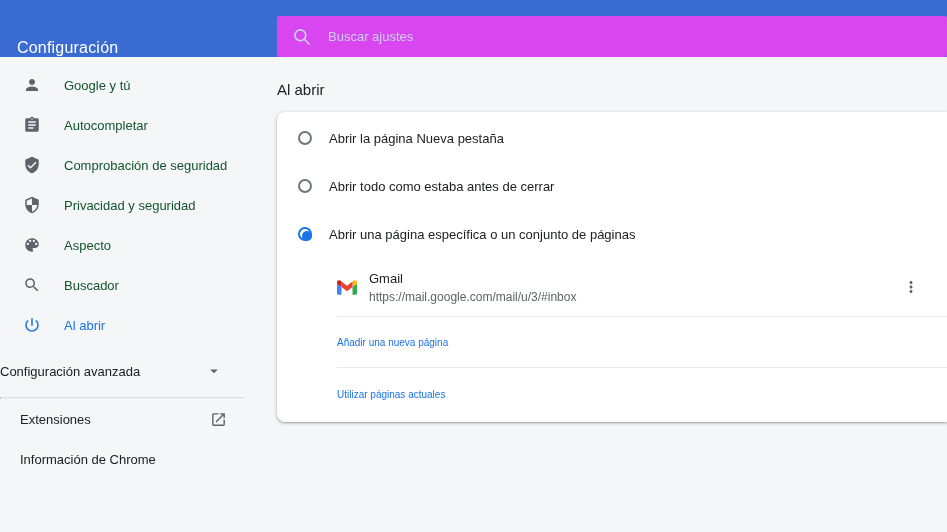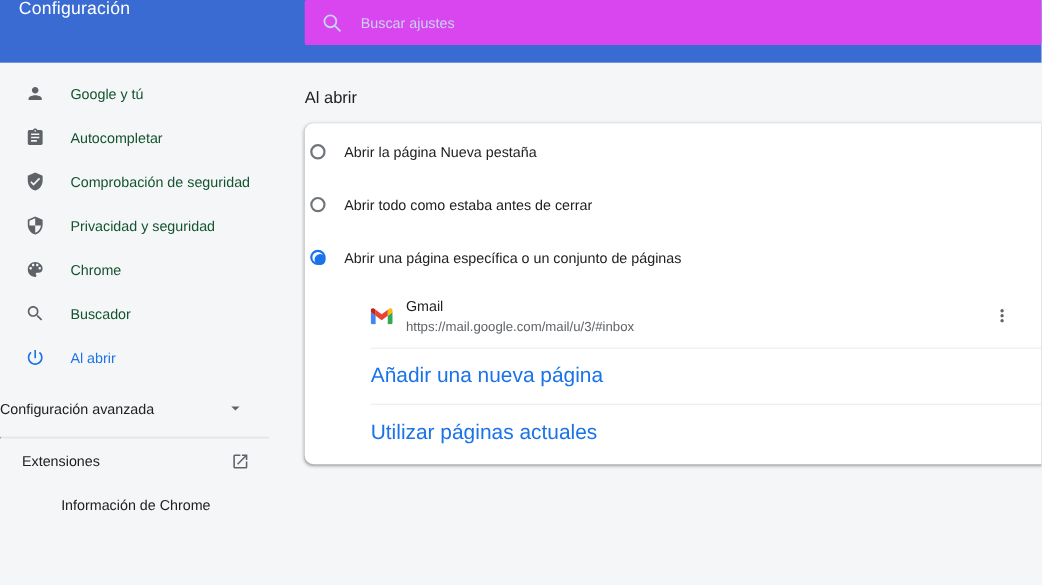--- a/index.html
+++ b/index.html
@@ -5,21 +5,21 @@
   * { margin:0; padding:0; box-sizing:border-box; }
   html,body { width:947px; height:532px; overflow:hidden; }
   body {
     font-family:"Liberation Sans", sans-serif;
     background:#f4f6f8;
     color:#202124;
   }
   
   .toolbar {
     height:57px; background:#3a6bd3;
-    display:flex; align-items:flex-start;
+    display:flex; align-items:flex-end;
   }
   .toolbar-title-wrap { width:277px; padding-left:17px; flex:none; }
   .toolbar-title { color:#fff; font-size:16px; font-weight:400; letter-spacing:.2px; }
   .search-box {
     flex:1; height:41px; background:#d946ef; border-radius:2px;
     display:flex; align-items:center;
   }
   .search-box .mag { width:20px; height:20px; margin-left:15px; color:#c6d3ef; flex:none; }
   .search-input {
     flex:1; background:transparent; border:none; outline:none;
@@ -47,37 +47,37 @@
     height:52px; display:flex; align-items:center;
     padding-right:22px; cursor:pointer;
   }
   .advanced-row .alabel { font-size:13px; color:#202124; }
   .advanced-row .caret { margin-left:auto; width:18px; height:18px; color:#5f6368; }
 
   .side-divider { border-top:1px solid #dde1e5; margin:0; }
 
   .footer-item {
     height:40px; display:flex; align-items:center;
-    padding-left:20px; padding-right:18px; cursor:pointer;justify-content:center;
+    padding-left:20px; padding-right:18px; cursor:pointer;
   }
   .footer-item:first-of-type { margin-top:9px; }
   .footer-item .flabel { font-size:13px; color:#202124; }
   .footer-item .ext { margin-left:auto; width:17px; height:17px; color:#5f6368; }
 
   
   .section-head { padding:24px 0 14px 32px; }
   .section-title { font-size:15px; color:#202124; font-weight:400; }
 
   .card {
     margin-left:32px; background:#fff;
     border-radius:8px 0 0 8px;
     box-shadow:0 1px 2px rgba(60,64,67,.3), 0 1px 3px 1px rgba(60,64,67,.15);
     padding-top:2px; padding-bottom:2px;
   }
-  .option-row { height:48px; display:flex; align-items:center; padding-left:5px; cursor:pointer; }
+  .option-row { height:48px; display:flex; align-items:center; padding-left:21px; cursor:pointer; }
   .radio {
     width:14px; height:14px; border-radius:50%;
     border:2px solid #70757a; flex:none; position:relative; cursor:pointer;
   }
   .radio.selected { border-color:#1a73e8; }
   .radio.selected::after {
     content:""; position:absolute; left:2px; top:2px;
     width:10px; height:10px; border-radius:50%; background:#1a73e8;
   }
   .option-label { margin-left:17px; font-size:13px; color:#202124; }
@@ -90,21 +90,21 @@
   .dots-btn {
     margin-left:auto; width:32px; height:32px; border:none; background:transparent;
     display:flex; align-items:center; justify-content:center; cursor:pointer; border-radius:50%;
   }
   .dots-btn svg { width:18px; height:18px; color:#5f6368; }
 
   .card-divider { border-top:1px solid #e8eaed; margin-left:60px; }
 
   .link-row { height:50px; display:flex; align-items:center; padding-left:60px; cursor:pointer; }
   .link-row:last-child { height:52px; }
-  .link-label { font-size:19px; color:#1a73e8; font-weight:500; }
+  .link-label { font-size:10px; color:#1a73e8; font-weight:500; }
 </style>
 </head>
 <body>
 
 <header class="toolbar">
   <div class="toolbar-title-wrap">
     <span class="toolbar-title">Configuración</span>
   </div>
   <div class="search-box">
     <svg class="mag" viewBox="0 0 24 24" fill="none" stroke="currentColor" stroke-width="2">
@@ -144,21 +144,21 @@
       <svg class="nicon" viewBox="0 0 24 24" fill="currentColor">
           <path d="M12 1L3 5v6c0 5.55 3.84 10.74 9 12 5.16-1.26 9-6.45 9-12V5l-9-4zm0 10.99h7c-.53 4.12-3.28 7.79-7 8.94V12H5V6.3l7-3.11v8.8z"></path>
         </svg>
       <span class="nlabel">Privacidad y seguridad</span>
     </div>
 
     <div class="nav-item">
       <svg class="nicon" viewBox="0 0 24 24" fill="currentColor">
           <path d="M12 3c-4.97 0-9 4.03-9 9s4.03 9 9 9c.83 0 1.5-.67 1.5-1.5 0-.39-.15-.74-.39-1.01-.23-.26-.38-.61-.38-.99 0-.83.67-1.5 1.5-1.5H16c2.76 0 5-2.24 5-5 0-4.42-4.03-8-9-8zm-5.5 9c-.83 0-1.5-.67-1.5-1.5S5.67 9 6.5 9 8 9.67 8 10.5 7.33 12 6.5 12zm3-4C8.67 8 8 7.33 8 6.5S8.67 5 9.5 5s1.5.67 1.5 1.5S10.33 8 9.5 8zm5 0c-.83 0-1.5-.67-1.5-1.5S13.67 5 14.5 5s1.5.67 1.5 1.5S15.33 8 14.5 8zm3 4c-.83 0-1.5-.67-1.5-1.5S16.67 9 17.5 9s1.5.67 1.5 1.5-.67 1.5-1.5 1.5z"></path>
         </svg>
-      <span class="nlabel">Chrome</span>
+      <span class="nlabel">Aspecto</span>
     </div>
 
     <div class="nav-item">
       <svg class="nicon" viewBox="0 0 24 24" fill="currentColor">
           <path d="M15.5 14h-.79l-.28-.27C15.41 12.59 16 11.11 16 9.5 16 5.91 13.09 3 9.5 3S3 5.91 3 9.5 5.91 16 9.5 16c1.61 0 3.09-.59 4.23-1.57l.27.28v.79l5 4.99L20.49 19l-4.99-5zm-6 0C7.01 14 5 11.99 5 9.5S7.01 5 9.5 5 14 7.01 14 9.5 11.99 14 9.5 14z"></path>
         </svg>
       <span class="nlabel">Buscador</span>
     </div>
 
 

